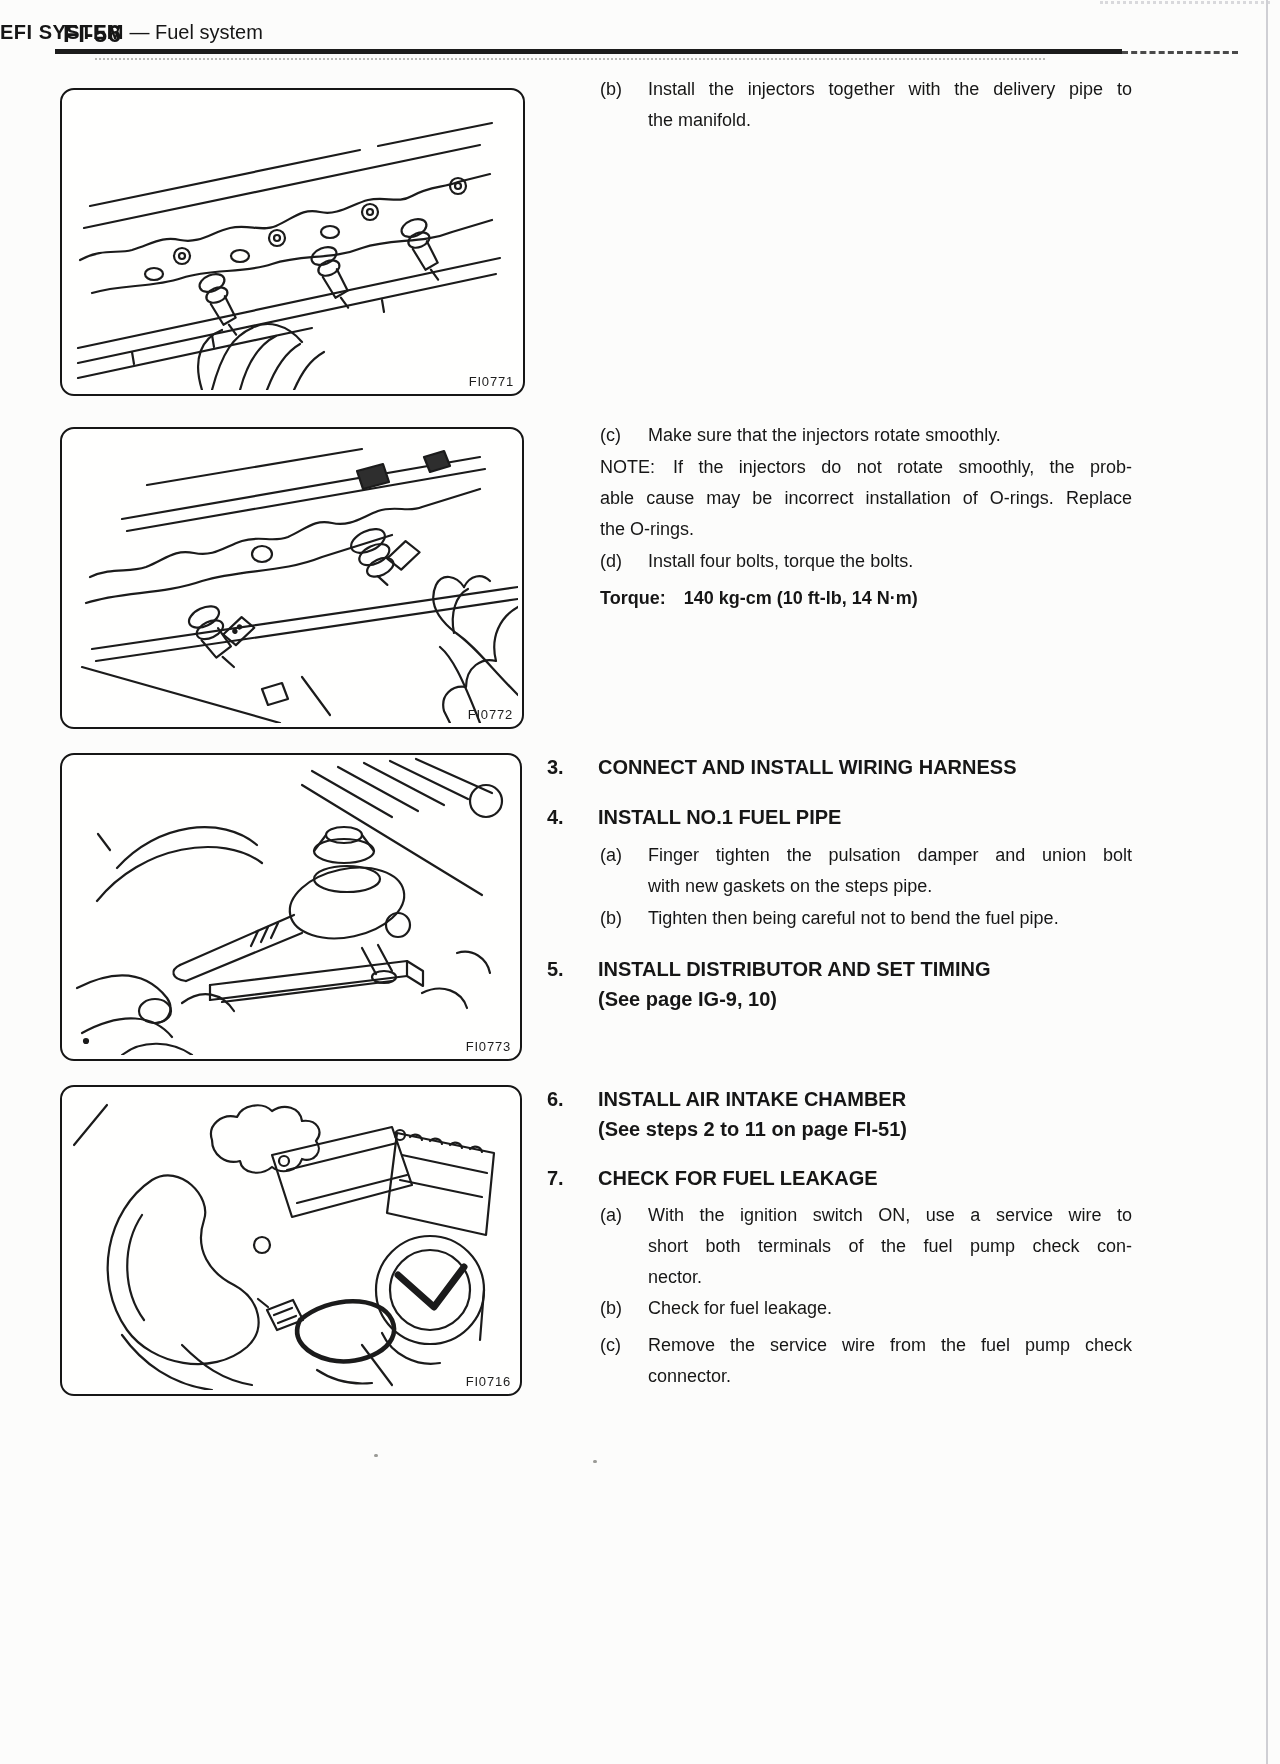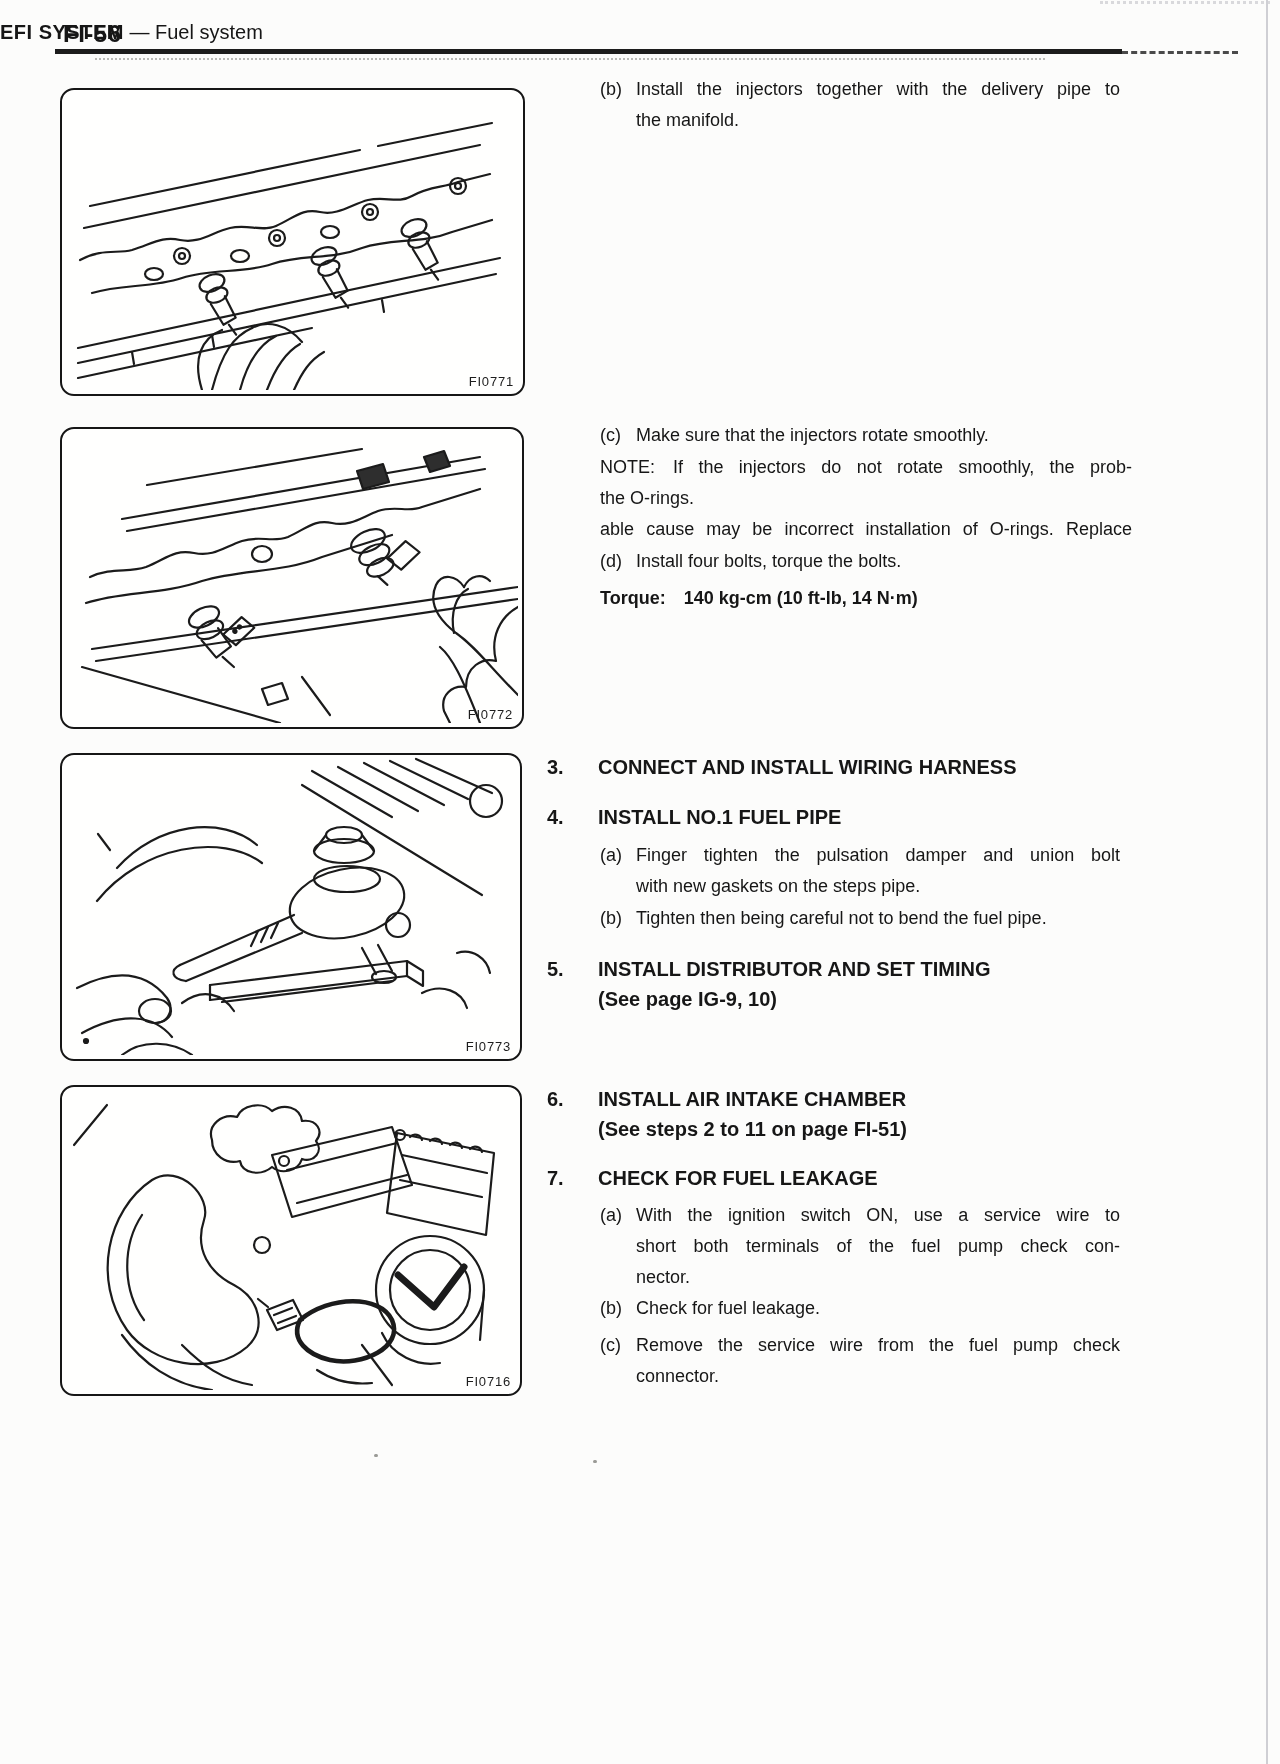--- a/index.html
+++ b/index.html
@@ -20,21 +20,21 @@
   .topright-noise{left:1100px;top:1px;width:170px;border-top:3px dotted #d9d9dc;}
   .edge-line{left:1266px;top:0;width:2px;height:1764px;background:#cfcfd4;}
   .speck{width:4px;height:3px;background:#9a9a96;border-radius:2px;}
   
   .fig{background:#fffffe;border:2px solid #161616;border-radius:14px;}
   .fig svg{display:block;}
   .fig-code{position:absolute;right:9px;bottom:5px;font-size:13px;letter-spacing:.8px;color:#1d1d1d;}
   
   .substep{position:absolute;left:600px;width:532px;}
   .substep .marker{position:absolute;left:0;top:0;font-size:18px;line-height:31px;}
-  .substep .stext{margin-left:36px;width:484px;}
+  .substep .stext{margin-left:48px;width:484px;}
   .flushpara{position:absolute;left:600px;width:532px;}
   .heading{position:absolute;left:547px;width:585px;font-weight:bold;}
   .heading .num{position:absolute;left:0;top:0;font-size:20px;line-height:30px;font-weight:bold;}
   .heading .htext{margin-left:51px;}
   .heading .tline{font-size:20px;line-height:30px;}
   .tline{font-size:18px;line-height:31px;white-space:normal;}
   .bold .tline{font-weight:bold;}
   .jfull{text-align:justify;text-align-last:justify;}
   svg *{vector-effect:non-scaling-stroke;}
 </style>
@@ -249,22 +249,22 @@
 
 <div class="substep" style="top:420px;">
   <span class="marker">(c)</span>
   <div class="stext">
       <div class="tline">Make sure that the injectors rotate smoothly.</div>
     </div>
 </div>
 
 <div class="flushpara" style="top:452px;">
     <div class="tline jfull">NOTE: If the injectors do not rotate smoothly, the prob-</div>
+    <div class="tline jfull">able cause may be incorrect installation of O-rings. Replace</div>
     <div class="tline">the O-rings.</div>
-    <div class="tline jfull">able cause may be incorrect installation of O-rings. Replace</div>
   </div>
 
 <div class="substep" style="top:546px;">
   <span class="marker">(d)</span>
   <div class="stext">
       <div class="tline">Install four bolts, torque the bolts.</div>
     </div>
 </div>
 
 <div class="flushpara bold" style="top:583px;">

